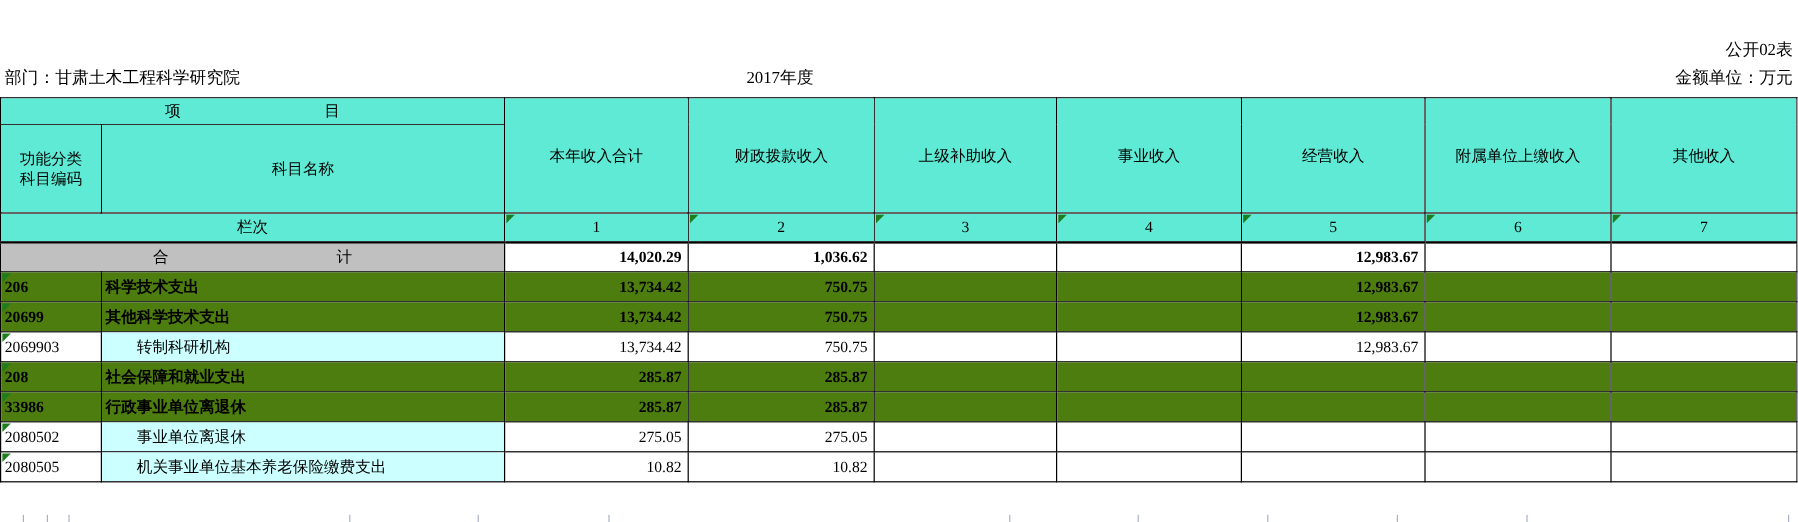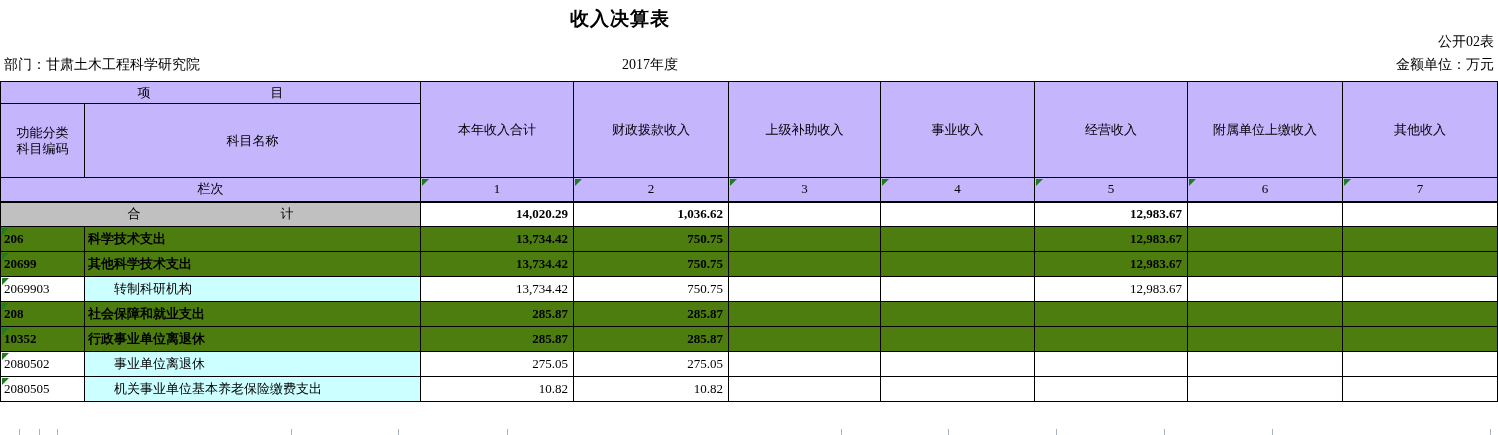--- a/index.html
+++ b/index.html
@@ -22,21 +22,21 @@
   
   table.report {
     position: absolute; top: 81px; left: 0; width: 1497px;
     border-collapse: collapse; table-layout: fixed;
     font-size: 13px;
   }
   table.report th, table.report td {
     border: 1px solid #000; overflow: hidden; white-space: nowrap;
     position: relative; vertical-align: middle; font-weight: normal;
   }
-  .gray { background: #c4b5fd; }
+  .gray { background: #5eead4; }
 
   tr.hrow1 { height: 22px; }
   tr.hrow2 { height: 74px; }
   tr.lanerow { height: 24px; }
   tr.datarow { height: 25px; margin-left: 24px; }
 
   td.proj span:first-child { margin-right: 120px; }
   td.proj, td.lane-label, th.colhead, th.codehead, th.namehead, td.lane-num { text-align: center; }
   th.codehead { line-height: 16px; }
   tr.lanerow td { border-bottom-width: 2px; }
@@ -58,21 +58,20 @@
   }
 
   
   .tick { position: absolute; top: 429px; width: 1px; height: 6px; background: #A9B1C9; }
 </style>
 </head>
 <body>
 
 <div id="stage">
 
-  <div class="doc-title">收入决算表</div>
   <div class="sheet-label">公开02表</div>
   <div class="dept-line">部门：甘肃土木工程科学研究院</div>
   <div class="year-line">2017年度</div>
   <div class="unit-line">金额单位：万元</div>
 
   <table class="report">
     <colgroup>
       <col style="width:84px">
         <col style="width:336px">
       <col style="width:153px">
@@ -172,21 +171,21 @@
       <td class="val">285.87</td>
       <td class="val">285.87</td>
       <td class="val"></td>
       <td class="val"></td>
       <td class="val"></td>
       <td class="val"></td>
       <td class="val"></td>
     </tr>
 
     <tr class="datarow sum">
-      <td class="code"><span class="tri"></span><span>10352</span></td>
+      <td class="code"><span class="tri"></span><span>33986</span></td>
       <td class="name">行政事业单位离退休</td>
       <td class="val">285.87</td>
       <td class="val">285.87</td>
       <td class="val"></td>
       <td class="val"></td>
       <td class="val"></td>
       <td class="val"></td>
       <td class="val"></td>
     </tr>
 

